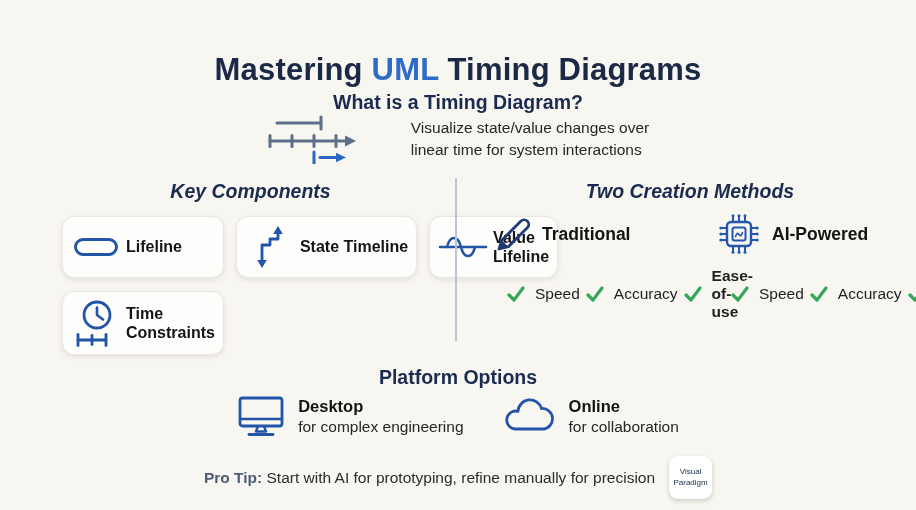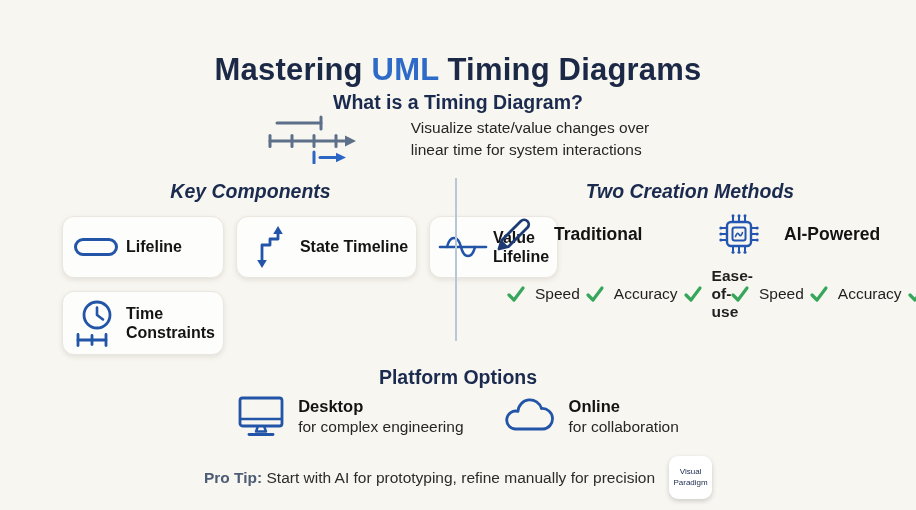--- a/index.html
+++ b/index.html
@@ -24,21 +24,21 @@
   .card{background:#fdfdfb;border:1px solid #eae7e0;border-radius:12px;
     box-shadow:0 2px 5px rgba(70,70,60,.12);display:flex;align-items:center;
     padding:7px 8px;min-height:52px;box-sizing:border-box;}
   .card-icon{width:50px;display:flex;justify-content:center;align-items:center;flex:none;}
   .card-label{font-size:16px;font-weight:700;color:#141414;line-height:1.2;
     white-space:pre;margin-left:5px;}
   .divider{position:absolute;left:455px;top:178px;width:2px;height:163px;background:#b8c6d8;}
   .right-col{position:absolute;left:478px;top:180px;width:424px;}
   .methods{display:flex;justify-content:center;gap:52px;margin-top:8px;}
   .method{width:172px;}
-  .method-head{display:flex;align-items:center;gap:22px;height:46px;text-align:right;}
+  .method-head{display:flex;align-items:center;gap:10px;height:46px;text-align:right;}
   .method-name{font-size:17.5px;font-weight:700;color:#131313;}
   .features{list-style:none;margin:10px 0 0 14px;padding:0;display:flex;
     flex-direction:row;gap:5px;}
   .feature{display:flex;align-items:center;gap:9px;font-size:15.5px;color:#1f1f1f;}
   .features .feature:nth-child(3) .feature-label{font-weight:700;}
   
   .platform-heading{position:absolute;top:366px;left:0;right:0;text-align:center;
     font-size:19.5px;font-weight:700;color:#1b2b4f;}
   .platform-row{position:absolute;top:394px;left:0;right:0;display:flex;
     justify-content:center;align-items:center;gap:38px;}

